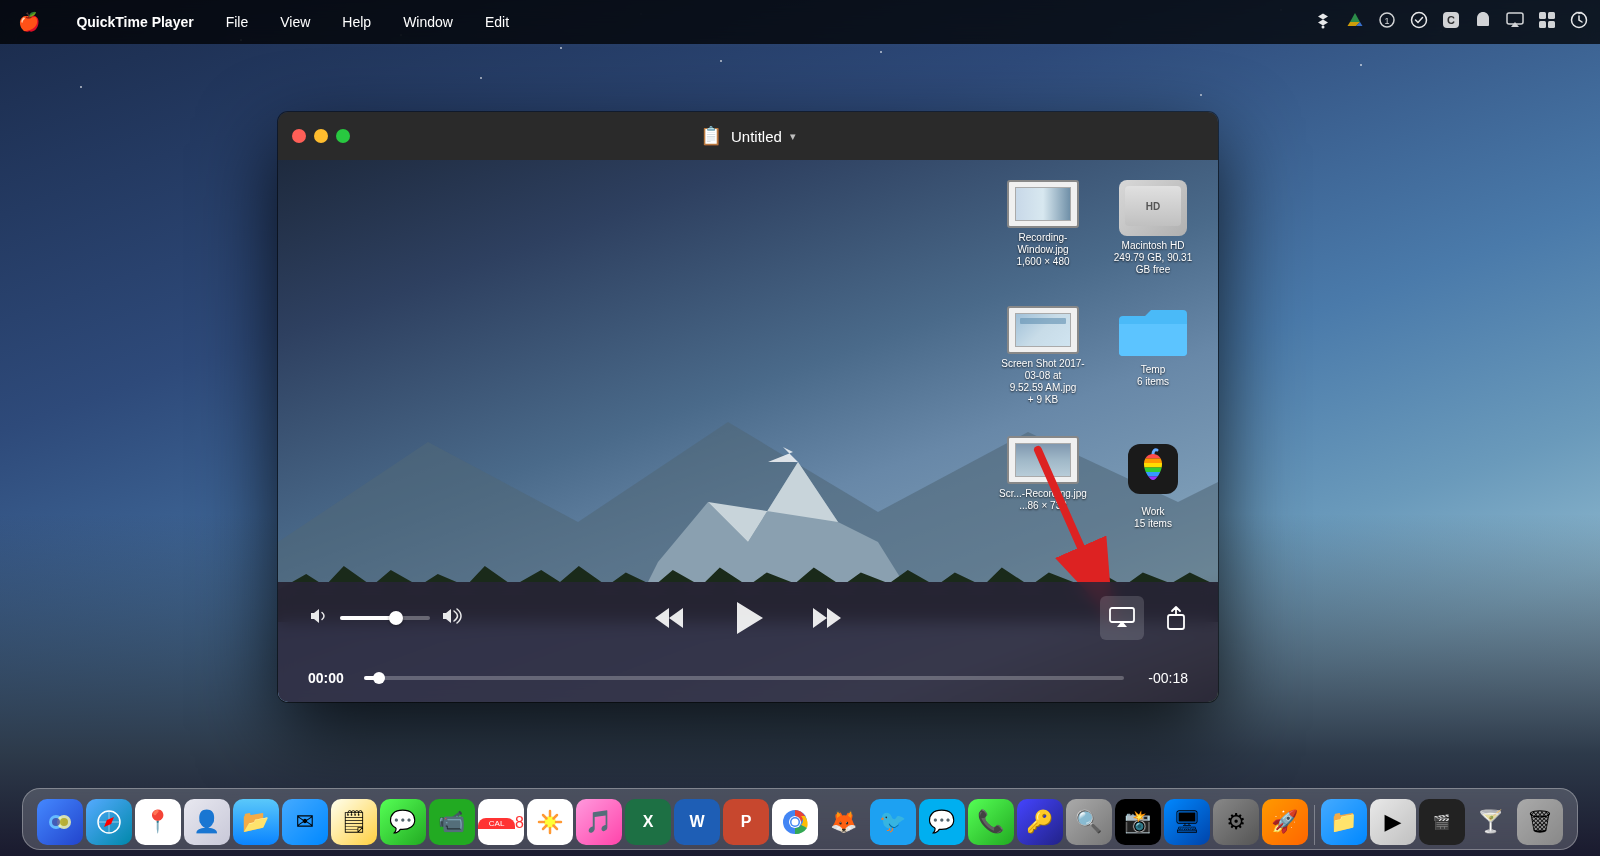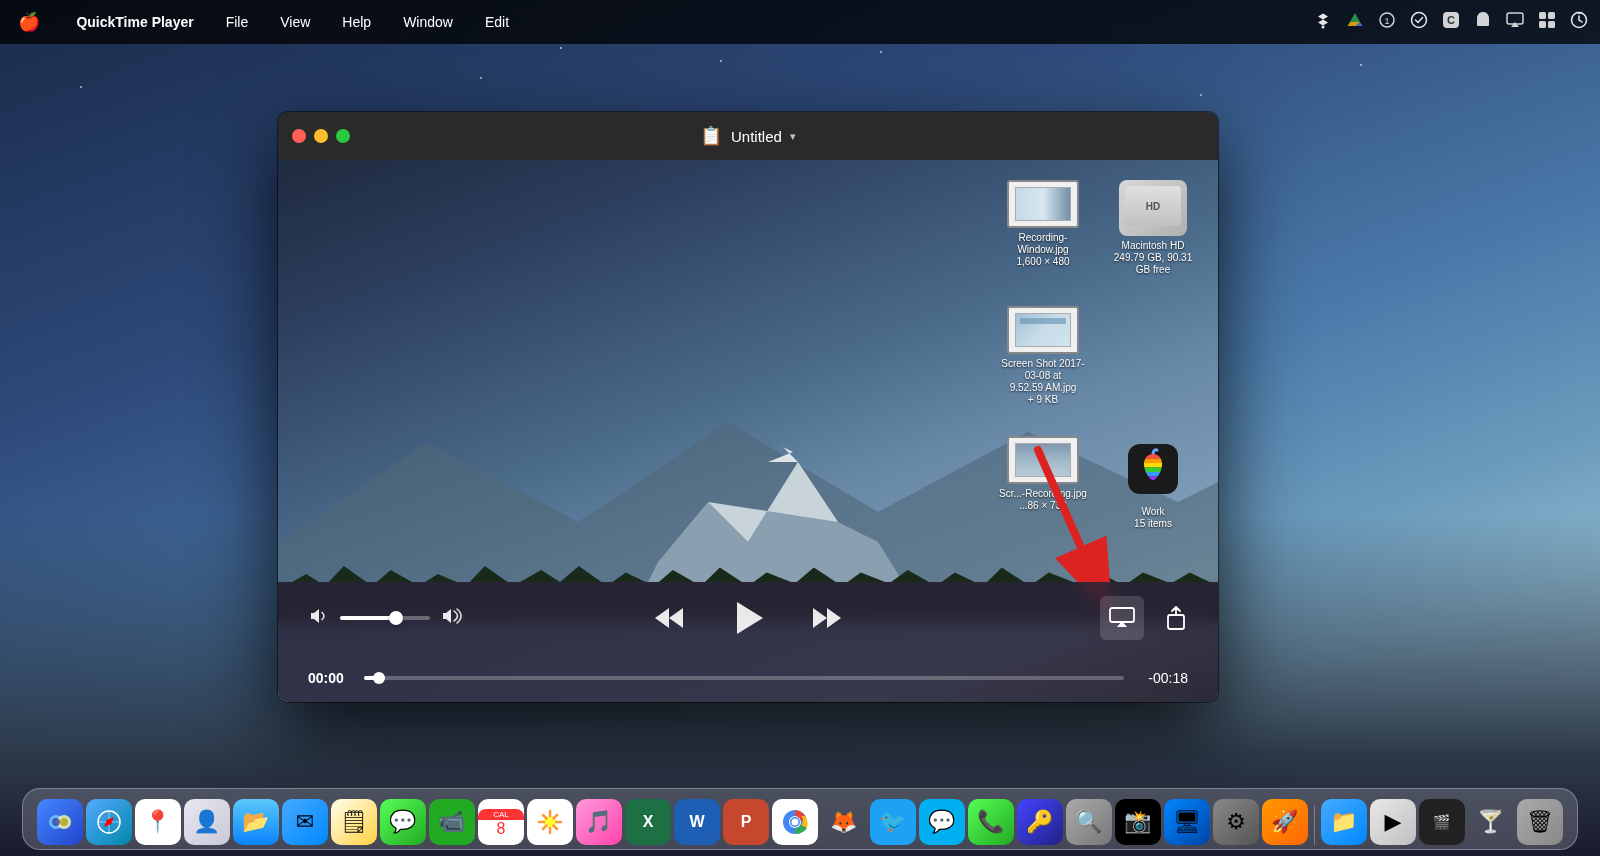--- a/index.html
+++ b/index.html
@@ -598,20 +598,29 @@
       </div>
 
       <div class="icon-row">
         <div class="desktop-icon">
           <div class="screen-icon">
             <div class="screen-inner" style="background:linear-gradient(135deg,#a0c0d8,#c8dce8,#d0e4f0);position:relative;">
               <div style="position:absolute;top:4px;left:4px;right:4px;height:6px;background:#6090b0;border-radius:1px;opacity:0.6"></div>
             </div>
           </div>
           <span class="icon-label">Screen Shot 2017-03-08 at<br>9.52.59 AM.jpg<br>+ 9 KB</span>
+        </div>
+        <div class="desktop-icon">
+          <div style="width:72px;height:54px;position:relative;">
+            <svg width="72" height="54" viewBox="0 0 72 54">
+              <path d="M2 14 Q2 10 6 10 H28 L34 4 H66 Q70 4 70 8 V46 Q70 50 66 50 H6 Q2 50 2 46 Z" fill="#4abaf8"></path>
+              <path d="M2 18 H70 V46 Q70 50 66 50 H6 Q2 50 2 46 Z" fill="#5cc4ff"></path>
+            </svg>
+          </div>
+          <span class="icon-label">Temp<br>6 items</span>
         </div>
       </div>
 
       <div class="icon-row">
         <div class="desktop-icon">
           <div class="screen-icon">
             <div class="screen-inner" style="background:linear-gradient(180deg,#8098b0,#a0b8c8,#b8ccd8)"></div>
           </div>
           <span class="icon-label">Scr...-Recording.jpg<br>...86 × 732</span>
         </div>
@@ -741,21 +750,21 @@
       <polygon points="13,6 16,13 13,20 10,13" fill="red" transform="rotate(45 13 13)"></polygon>
     </svg>
   </div>
   <div class="dock-icon" style="background:#fff;">📍</div>
   <div class="dock-icon" style="background:linear-gradient(135deg,#e8e8f0,#c8c8d8);">👤</div>
   <div class="dock-icon" style="background:linear-gradient(180deg,#5ac8fa,#0a84ff);">📂</div>
   <div class="dock-icon" style="background:linear-gradient(135deg,#4af,#08f);">✉</div>
   <div class="dock-icon" style="background:linear-gradient(135deg,#ffe,#ffd040);">🗒</div>
   <div class="dock-icon" style="background:linear-gradient(135deg,#5f5,#2a2);">💬</div>
   <div class="dock-icon" style="background:#2a2;border-radius:10px;">📹</div>
-  <div class="dock-icon" style="background:white;color:#f33;font-size:14px;flex-direction:column;padding-top:2px;">
+  <div class="dock-icon" style="background:white;color:#f33;font-size:14px;padding-top:2px;">
     <span style="font-size:8px;background:#f33;color:white;width:100%;text-align:center;border-radius:8px 8px 0 0;padding:1px 0;">CAL</span>
     <span style="font-size:16px;">8</span>
   </div>
   <div class="dock-icon" style="background:white;border-radius:10px;">
     <svg width="30" height="30" viewBox="0 0 30 30">
       <circle cx="15" cy="15" r="6" fill="#ff3"></circle>
       <line x1="15" y1="4" x2="15" y2="9" stroke="#f93" stroke-width="2.5" stroke-linecap="round"></line>
       <line x1="15" y1="21" x2="15" y2="26" stroke="#f93" stroke-width="2.5" stroke-linecap="round"></line>
       <line x1="4" y1="15" x2="9" y2="15" stroke="#f93" stroke-width="2.5" stroke-linecap="round"></line>
       <line x1="21" y1="15" x2="26" y2="15" stroke="#f93" stroke-width="2.5" stroke-linecap="round"></line>

